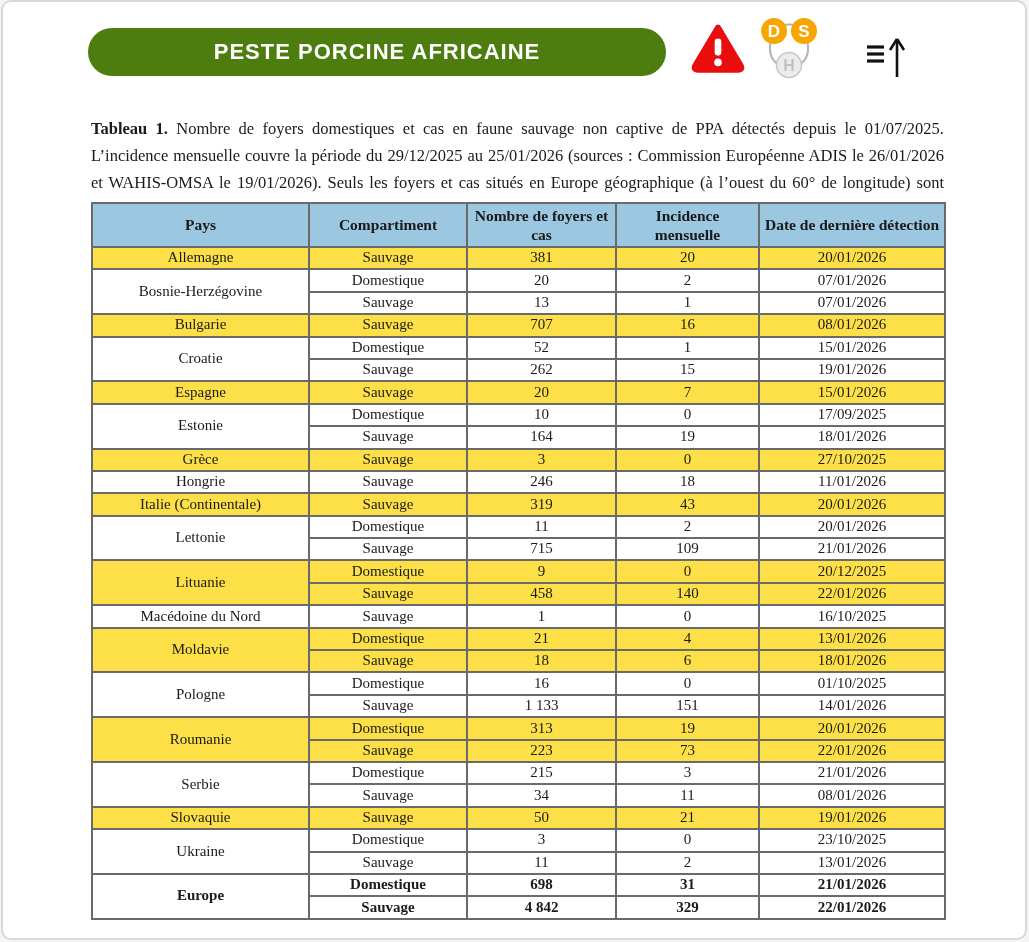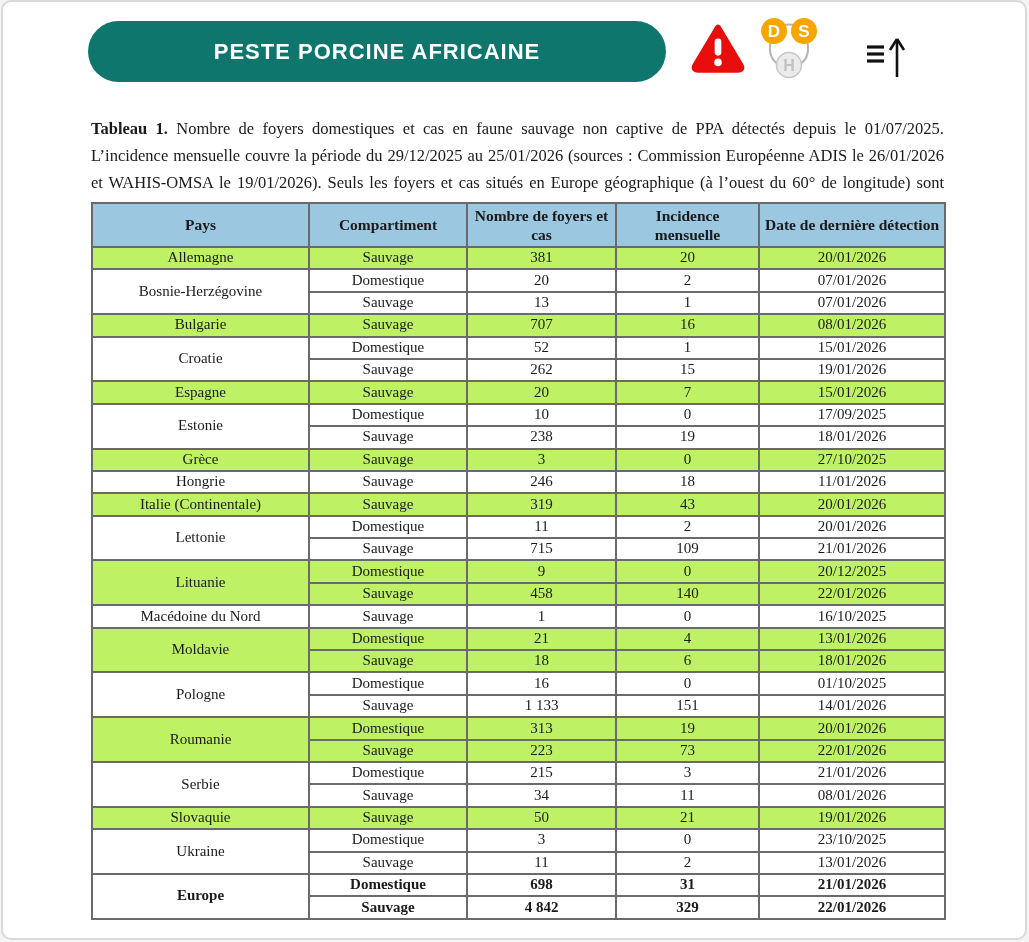--- a/index.html
+++ b/index.html
@@ -11,22 +11,22 @@
     overflow:hidden;
   }
   .sheet{
     position:absolute;inset:0 2px 2px 1px;
     background:#fff;
     border:2px solid #d9d9d9;
     border-radius:10px;
   }
   
   .banner{
-    position:absolute;left:85px;top:19px;width:578px;height:61px;
-    background:#0f766e;border-radius:34px;
+    position:absolute;left:85px;top:26px;width:578px;height:48px;
+    background:#4d7c0f;border-radius:34px;
     display:flex;align-items:center;justify-content:center;
   }
   .banner span{
     font-family:"Liberation Sans", sans-serif;
     font-weight:bold;font-size:22px;letter-spacing:1px;color:#fff;
   }
   .icon{position:absolute;}
   .icon-warning{left:688px;top:21px;}
   .icon-cycle{left:755px;top:13px;}
   .icon-top{left:858px;top:33px;}
@@ -48,21 +48,21 @@
     text-align:center;vertical-align:middle;
     height:40px;padding:1px 4px;line-height:1.25;
   }
   table.ppa td{
     text-align:center;vertical-align:middle;
     height:20.4px;padding:0 4px;line-height:1.05;
     background:#fff;
   }
   table.ppa tr.sub td{border-top:1px solid #9b9b9b;}
   table.ppa td.country{border:2px solid #6a6a6a;}
-  table.ppa tr.shaded td{background:#bef264;}
+  table.ppa tr.shaded td{background:#fde047;}
   table.ppa tr.bold td{font-weight:bold;}
 </style>
 </head>
 <body>
 
 <div class="sheet">
 
   <div class="banner">
     <span>PESTE PORCINE AFRICAINE</span>
   </div>
@@ -168,21 +168,21 @@
         </tr>
         <tr>
           <td class="country" rowspan="2">Estonie</td>
           <td>Domestique</td>
           <td>10</td>
           <td>0</td>
           <td>17/09/2025</td>
         </tr>
         <tr class="sub">
           <td>Sauvage</td>
-          <td>238</td>
+          <td>164</td>
           <td>19</td>
           <td>18/01/2026</td>
         </tr>
         <tr class="shaded">
           <td class="country" rowspan="1">Grèce</td>
           <td>Sauvage</td>
           <td>3</td>
           <td>0</td>
           <td>27/10/2025</td>
         </tr>

